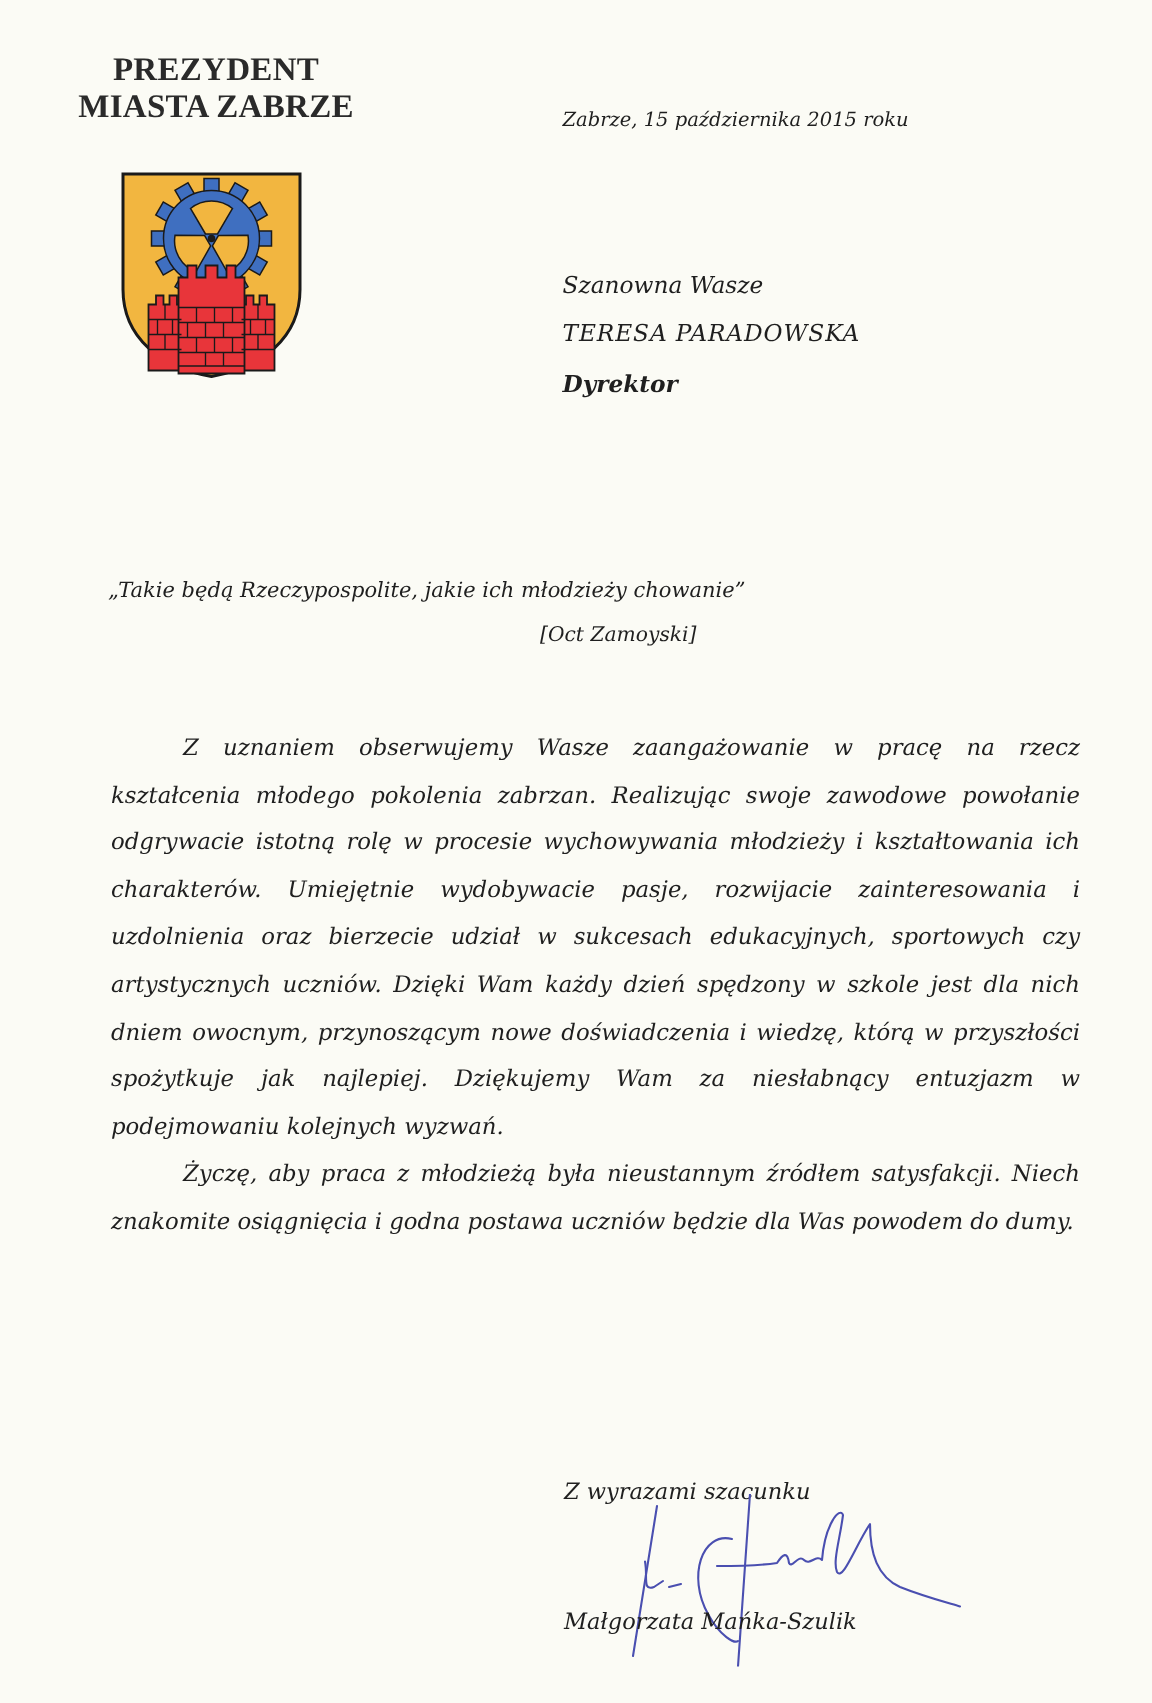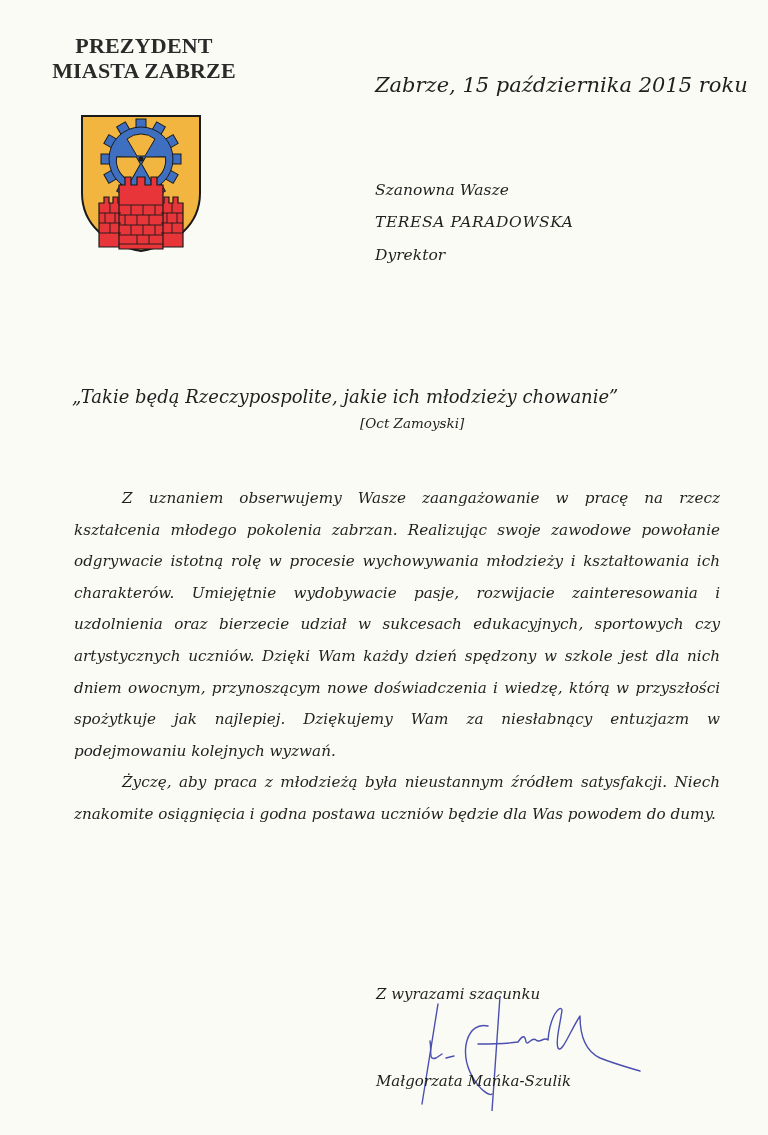--- a/index.html
+++ b/index.html
@@ -15,27 +15,27 @@
       position: absolute; left: 38px; top: 22px; width: 212px;
       text-align: center; font-family: "Liberation Serif", serif;
       font-weight: bold; font-size: 22px; line-height: 25px; color: #2a2a2a;
       letter-spacing: 0.2px;
     }
     .coa { position: absolute; left: 79px; top: 102px; width: 124px; height: 140px; }
     .script {
       font-family: "DejaVu Serif", serif; font-style: italic;
       font-size: 15px; color: #1f1f1f; position: absolute; white-space: nowrap;
     }
-    .date { left: 375px; top: 62px; font-size: 21px; }
+    .date { left: 375px; top: 62px; font-size: 13px; }
     .addr { left: 375px; font-size: 15.5px; }
     .addr.l1 { top: 170px; }
     .addr.l2 { top: 202px; letter-spacing: 0.6px; }
-    .addr.l3 { top: 235px; }
+    .addr.l3 { top: 235px; font-weight: bold; }
     .addr.l4 { top: 268px; }
-    .quote { left: 72px; top: 375px; font-size: 18px; }
+    .quote { left: 72px; top: 375px; font-size: 14px; }
     .quote-author { left: 360px; top: 404px; font-size: 13.5px; }
     .body-text {
       position: absolute; left: 74px; top: 472px; width: 646px;
       font-family: "DejaVu Serif", serif; font-style: italic;
       font-size: 15.2px; line-height: 31.6px; text-align: justify; color: #1f1f1f;
     }
     .body-text p { margin: 0; text-indent: 48px; }
     .closing { left: 376px; top: 974px; font-size: 15px; }
     .signer { left: 376px; top: 1061px; font-size: 15px; }
     .sig { position: absolute; left: 410px; top: 985px; width: 240px; height: 115px; }

